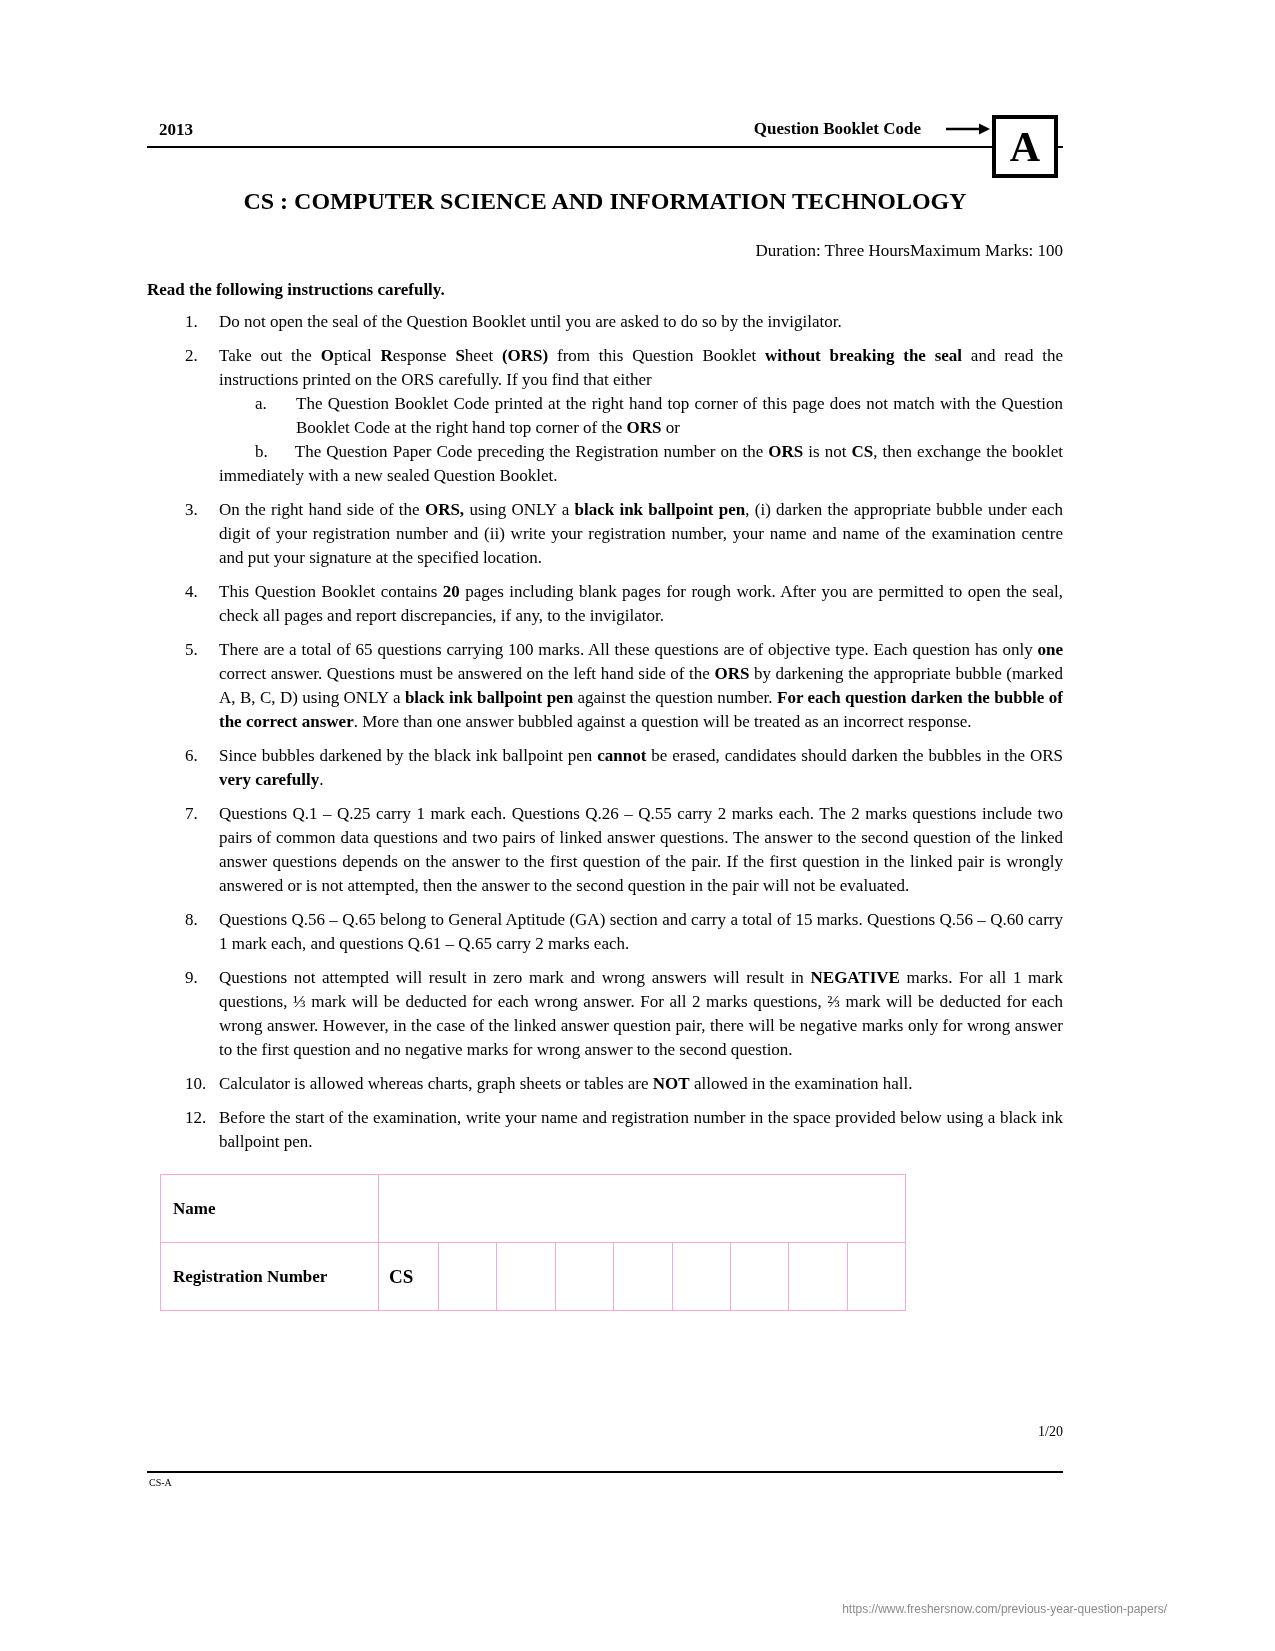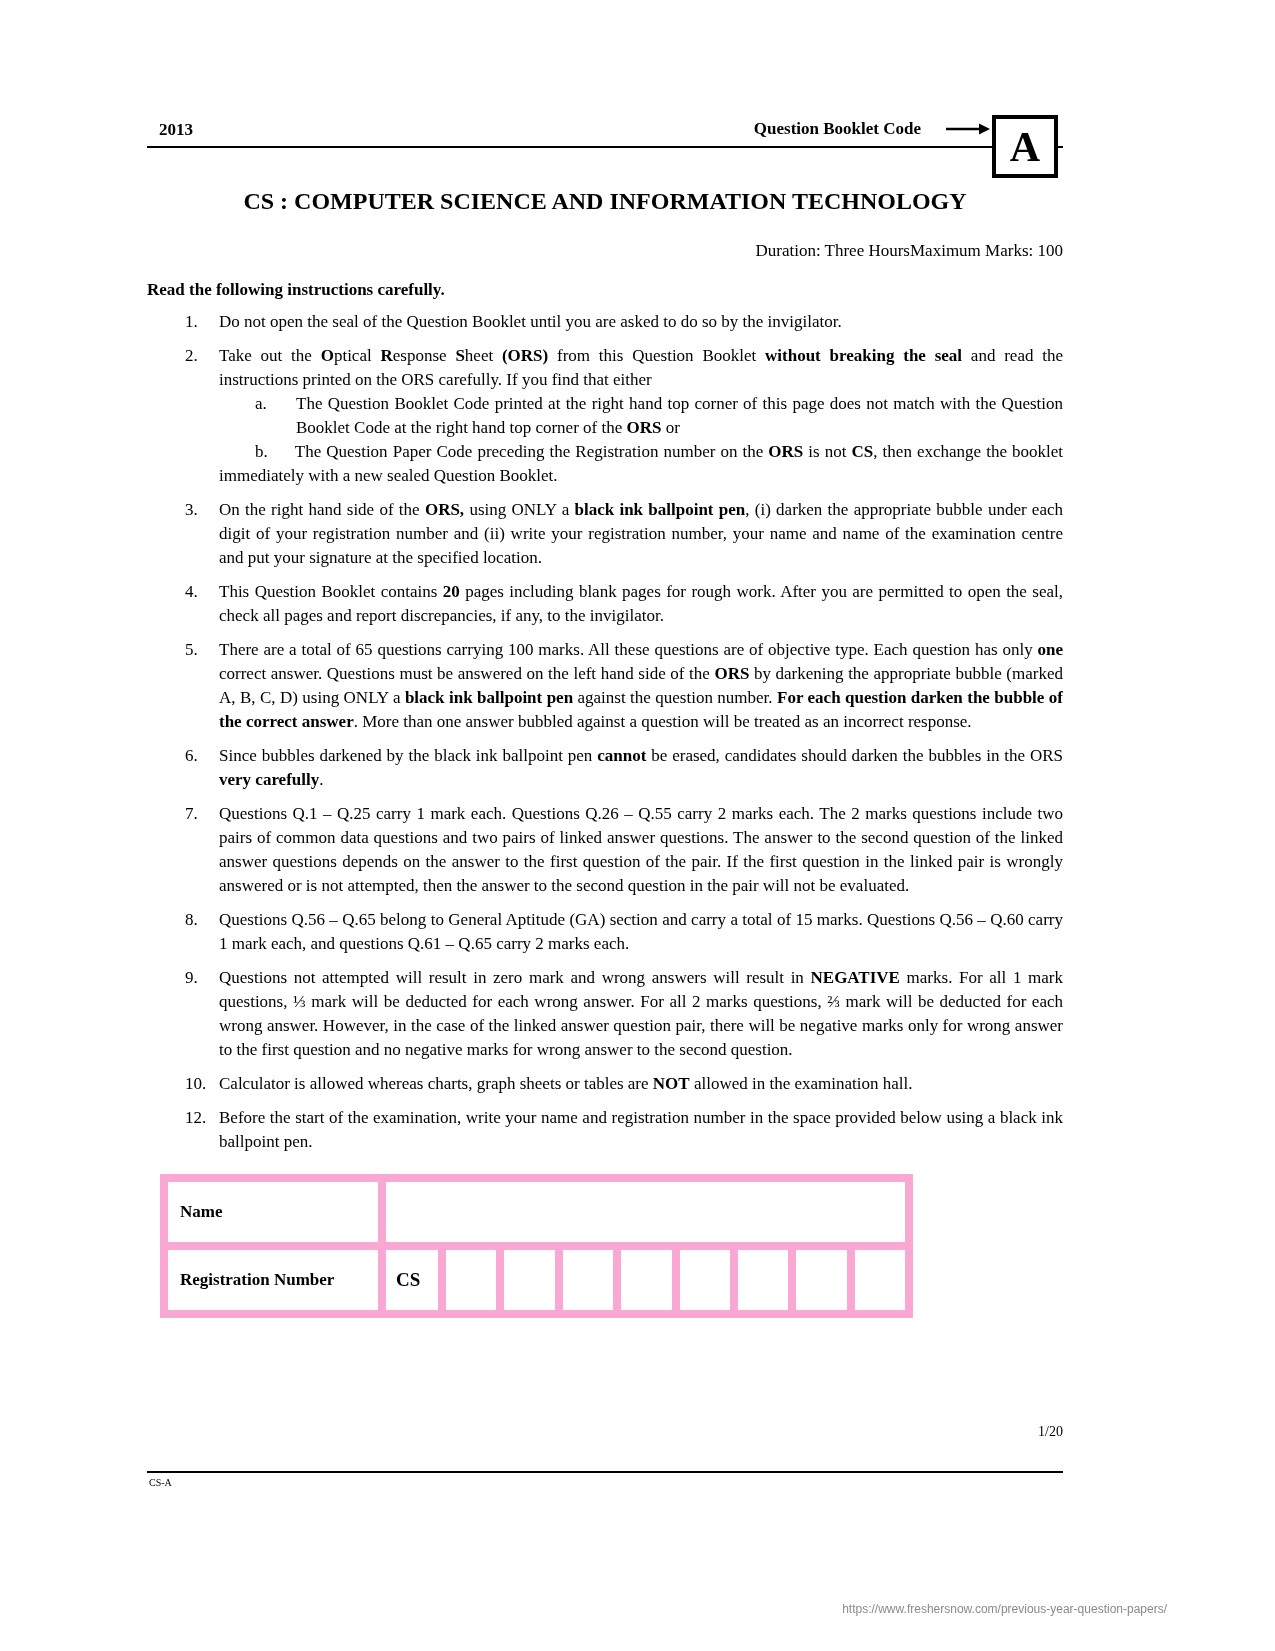--- a/index.html
+++ b/index.html
@@ -50,21 +50,21 @@
   .sub-a { padding-left: 77px; text-indent: -41px; }
   .sub-a .sub-label { display: inline-block; width: 41px; text-indent: 0; }
   .sub-b { text-indent: 36px; }
   .sub-b .sub-label { margin-right: 27px; }
 
   
   .form-table {
     border-collapse: collapse; margin: 20px 0 0 13px;
     table-layout: fixed; width: 745px;
   }
-  .form-table td { border: 8px solid #f9a8d4; height: 68px; box-sizing: border-box; }
+  .form-table td { border: 1px solid #f9a8d4; height: 68px; box-sizing: border-box; }
   .cell-label { font-weight: bold; font-size: 17px; padding-left: 12px; }
   .cell-cs { font-weight: bold; font-size: 19px; padding-left: 10px; }
 
   
   .footer-rule { position: absolute; top: 1471px; left: 0; width: 916px; height: 2px; background: #000; }
   .footer-left { position: absolute; top: 1477px; left: 2px; font-size: 10px; }
   .footer-right { position: absolute; top: 1424px; right: 0; font-size: 14px; }
   .watermark-url {
     position: absolute; top: 1602px; right: 108px;
     font-size: 12px; color: #8a8a8a;

